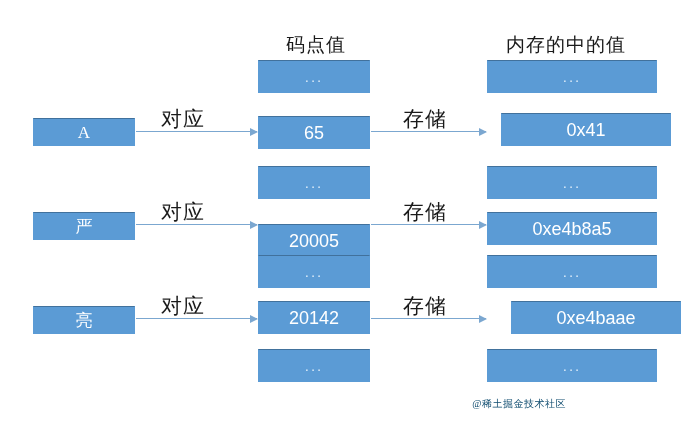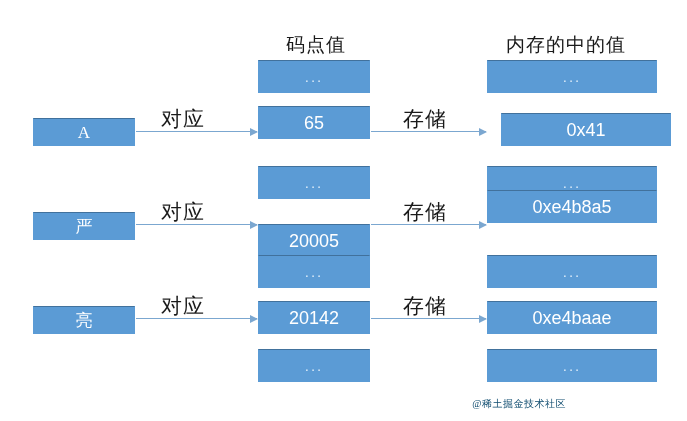--- a/index.html
+++ b/index.html
@@ -118,33 +118,33 @@
 <div id="canvas">
 
   <div class="col-heading" id="heading-mid">码点值</div>
   <div class="col-heading" id="heading-right">内存的中的值</div>
 
   <div class="box col-left cjk" style="top:118px;">A</div>
   <div class="box col-left cjk" style="top:212px;">严</div>
   <div class="box col-left cjk" style="top:306px;">亮</div>
 
   <div class="box col-mid ellipsis" style="top:60px;">...</div>
-  <div class="box col-mid mono-val" style="top:106px;">65</div>
+  <div class="box col-mid mono-val" style="top:116px;">65</div>
   <div class="box col-mid ellipsis" style="top:166px;">...</div>
   <div class="box col-mid mono-val" style="top:224px;">20005</div>
   <div class="box col-mid ellipsis" style="top:255px;">...</div>
   <div class="box col-mid mono-val" style="top:301px;">20142</div>
   <div class="box col-mid ellipsis" style="top:349px;">...</div>
 
   <div class="box col-right ellipsis" style="top:60px;">...</div>
   <div class="box col-right mono-val" style="top:113px;margin-left:14px;">0x41</div>
   <div class="box col-right ellipsis" style="top:166px;">...</div>
-  <div class="box col-right mono-val" style="top:190px;">0xe4b8a5</div>
+  <div class="box col-right mono-val" style="top:212px;">0xe4b8a5</div>
   <div class="box col-right ellipsis" style="top:255px;">...</div>
-  <div class="box col-right mono-val" style="top:301px;">0xe4baae</div>
+  <div class="box col-right mono-val" style="top:301px;margin-left:24px;">0xe4baae</div>
   <div class="box col-right ellipsis" style="top:349px;">...</div>
 
   <div class="arrow" style="left:136px; top:131px; width:121px;">
     <span class="shaft"></span>
     <span class="head"></span>
   </div>
   <div class="arrow-label" style="left:161px; top:105px;">对应</div>
 
   <div class="arrow" style="left:136px; top:224px; width:121px;">
     <span class="shaft"></span>

